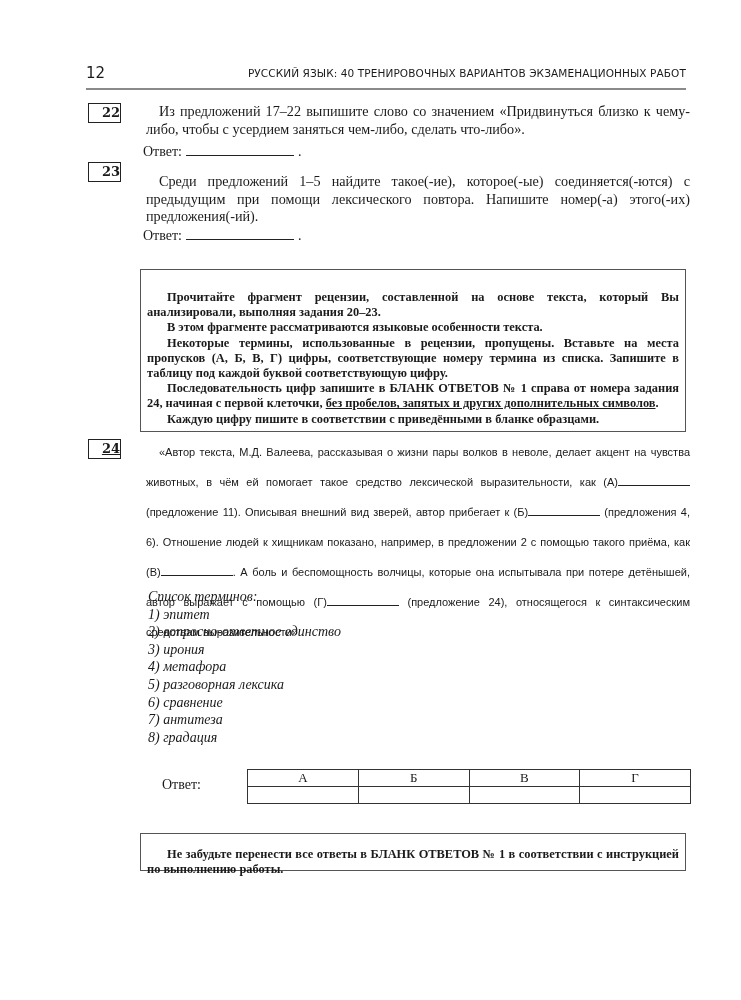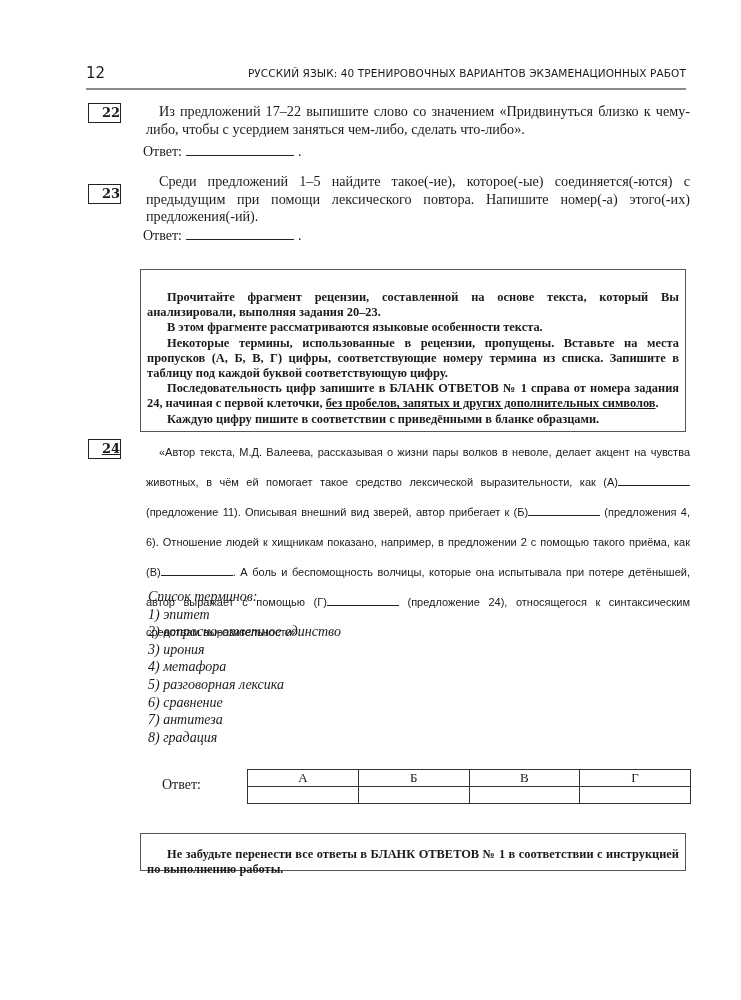--- a/index.html
+++ b/index.html
@@ -51,21 +51,21 @@
   <div class="header-rule"></div>
 
   <div class="task-num" style="top:103px;">22</div>
   <div class="para serif" style="top:103px;">
     <span class="indent"></span><span>Из предложений 17–22 выпишите слово со значением «Придвинуться близко к чему-либо, чтобы с усердием заняться чем-либо, сделать что-либо».</span>
   </div>
   <div class="answer-line serif" style="top:144px;">
     <span>Ответ:</span><span class="blank"></span><span>.</span>
   </div>
 
-  <div class="task-num" style="top:184px;">23</div>
+  <div class="task-num" style="top:162px;">23</div>
   <div class="para serif" style="top:173px;">
     <span class="indent"></span><span>Среди предложений 1–5 найдите такое(-ие), которое(-ые) соединяется(-ются) с предыдущим при помощи лексического повтора. Напишите номер(-а) этого(-их) предложения(-ий).</span>
   </div>
   <div class="answer-line serif" style="top:228px;">
     <span>Ответ:</span><span class="blank"></span><span>.</span>
   </div>
 
   <div class="instr-box" style="top:269px;">
     <p>Прочитайте фрагмент рецензии, составленной на основе текста, который Вы анализировали, выполняя задания 20–23.</p>
     <p>В этом фрагменте рассматриваются языковые особенности текста.</p>

